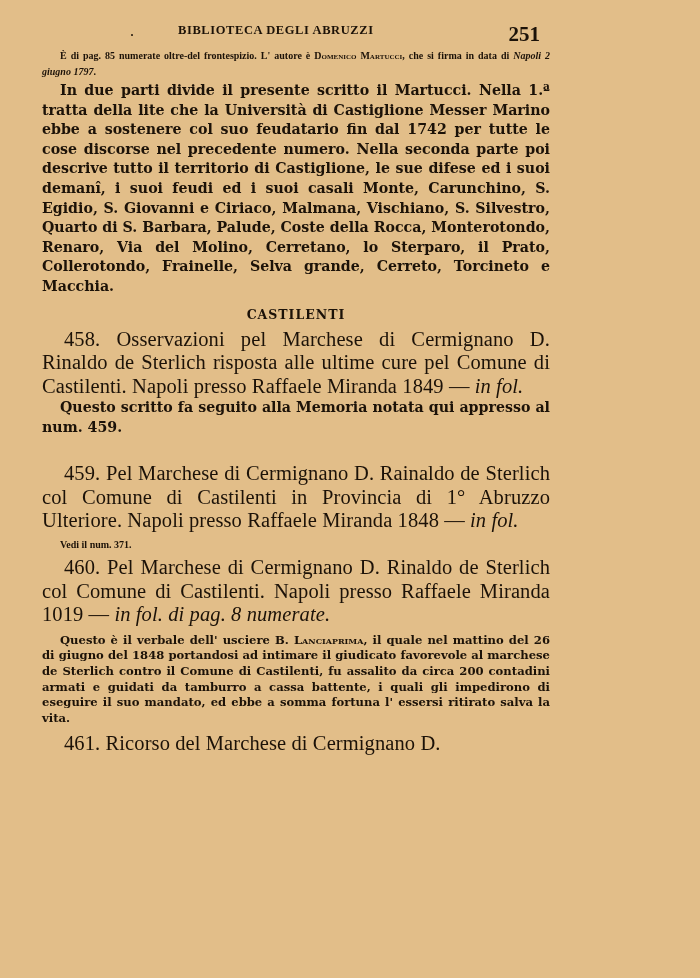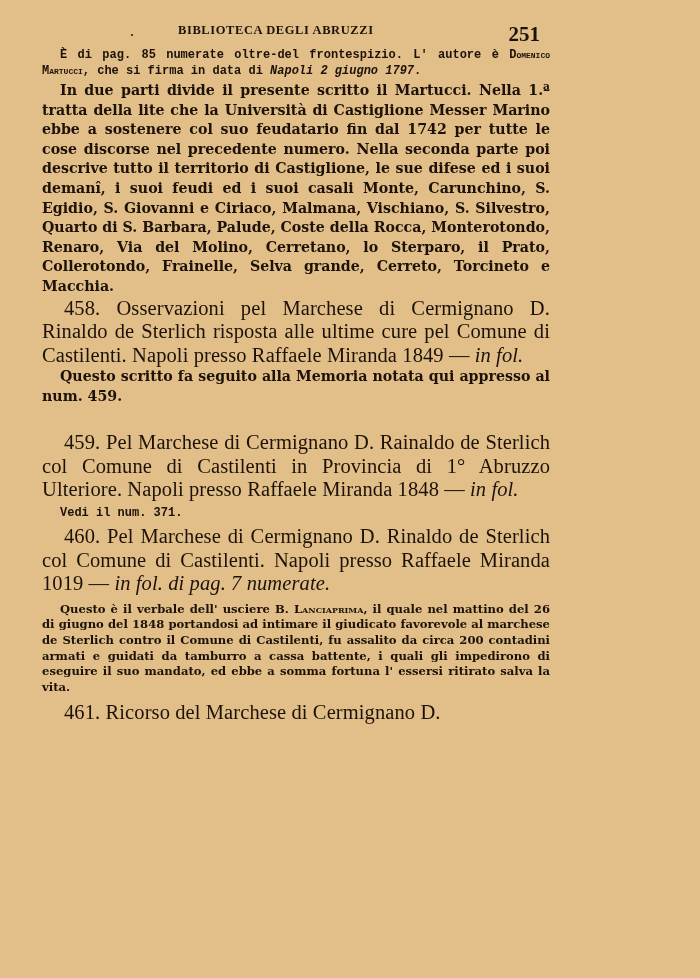--- a/index.html
+++ b/index.html
@@ -15,22 +15,22 @@
   .running-head {
     position: relative; height: 26px;
     font-family: "Liberation Serif", serif; font-weight: bold;
   }
   .running-head .dot { position: absolute; left: 88px; top: 6px; font-size: 12px; }
   .running-head .title { position: absolute; left: 136px; top: 1px; font-size: 12.5px; letter-spacing: 0.6px; }
   .running-head .num { position: absolute; right: 10px; top: 0px; font-size: 21px; }
 
   p { margin: 0; text-align: justify; text-align-last: left; }
   .small {
-    font-family: Liberation Mono, monospace; font-weight: bold;
-    font-size: 12px; line-height: 15.5px;
+    font-family: Liberation Serif, serif; font-weight: bold;
+    font-size: 10px; line-height: 15.5px;
   }
   .body {
     font-family: "DejaVu Serif", serif; font-weight: bold;
     font-size: 14.2px; line-height: 19.6px;
   }
   .entry {
     font-family: "Liberation Serif", serif; font-weight: normal;
     font-size: 20.5px; line-height: 23.5px; letter-spacing: 0.1px;
   }
   .footnote {
@@ -58,25 +58,26 @@
   <div class="running-head">
     <span class="dot">·</span>
     <span class="title">BIBLIOTECA DEGLI ABRUZZI</span>
     <span class="num">251</span>
   </div>
 
   <p class="small indent"><span>È di pag. 85 numerate oltre-del frontespizio. L' autore è </span><span class="sc">Domenico Martucci</span><span>, che si firma in data di </span><i>Napoli 2 giugno 1797</i><span>.</span></p>
 
   <p class="body indent mt2">In due parti divide il presente scritto il Martucci. Nella 1.ª tratta della lite che la Università di Castiglione Messer Marino ebbe a sostenere col suo feudatario fin dal 1742 per tutte le cose discorse nel precedente numero. Nella seconda parte poi descrive tutto il territorio di Castiglione, le sue difese ed i suoi demanî, i suoi feudi ed i suoi casali Monte, Carunchino, S. Egidio, S. Giovanni e Ciriaco, Malmana, Vischiano, S. Silvestro, Quarto di S. Barbara, Palude, Coste della Rocca, Monterotondo, Renaro, Via del Molino, Cerretano, lo Sterparo, il Prato, Collerotondo, Frainelle, Selva grande, Cerreto, Torcineto e Macchia.</p>
 
+  <div class="section-head">CASTILENTI</div>
 
   <p class="entry indent-lg"><span>458.</span> <span>Osservazioni pel Marchese di Cermignano D. Rinaldo de Sterlich risposta alle ultime cure pel Comune di Castilenti. Napoli presso Raffaele Miranda 1849 — </span><i>in fol.</i></p>
   <p class="body indent">Questo scritto fa seguito alla Memoria notata qui appresso al num. 459.</p>
 
   <p class="entry indent-lg mt8"><span>459.</span> <span>Pel Marchese di Cermignano D. Rainaldo de Sterlich col Comune di Castilenti in Provincia di 1° Abruzzo Ulteriore. Napoli presso Raffaele Miranda 1848 — </span><i>in fol.</i></p>
   <p class="small indent mt4">Vedi il num. 371.</p>
 
-  <p class="entry indent-lg mt4"><span>460.</span> <span>Pel Marchese di Cermignano D. Rinaldo de Sterlich col Comune di Castilenti. Napoli presso Raffaele Miranda 1019 — </span><i>in fol. di pag. 7 numerate.</i></p>
+  <p class="entry indent-lg mt4"><span>460.</span> <span>Pel Marchese di Cermignano D. Rinaldo de Sterlich col Comune di Castilenti. Napoli presso Raffaele Miranda 1019 — </span><i>in fol. di pag. 8 numerate.</i></p>
   <p class="footnote indent mt6"><span>Questo è il verbale dell' usciere B. </span><span class="sc">Lanciaprima</span><span>, il quale nel mattino del 26 di giugno del 1848 portandosi ad intimare il giudicato favorevole al marchese de Sterlich contro il Comune di Castilenti, fu assalito da circa 200 contadini armati e guidati da tamburro a cassa battente, i quali gli impedirono di eseguire il suo mandato, ed ebbe a somma fortuna l' essersi ritirato salva la vita.</span></p>
 
   <p class="entry indent-lg mt6"><span>461.</span> <span>Ricorso del Marchese di Cermignano D.</span></p>
 
 </div>
 
 </body></html>

